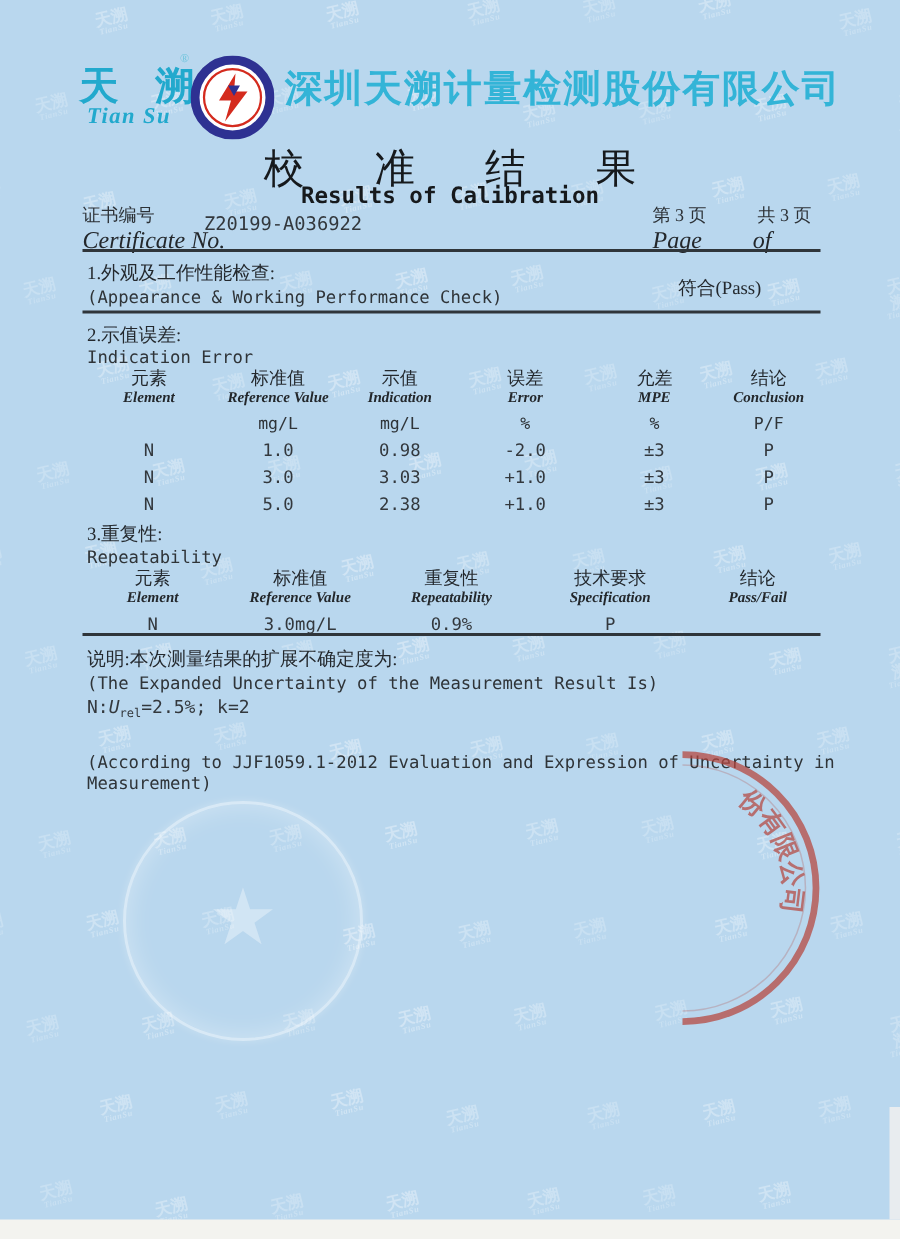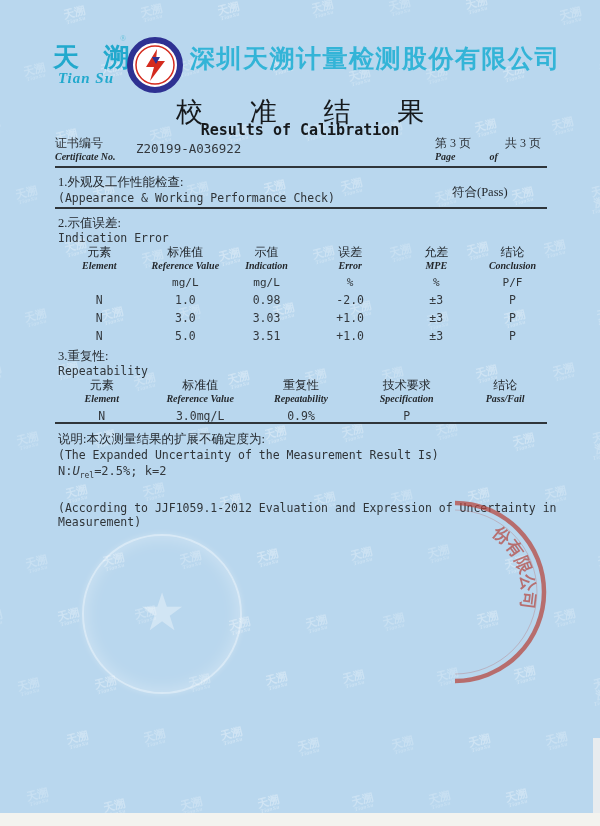--- a/index.html
+++ b/index.html
@@ -26,21 +26,21 @@
   .company-cn{position:absolute;left:190px;top:42px;font-size:25px;font-weight:bold;
     letter-spacing:1.5px;color:#33b4d7;z-index:2;}
   .company-en{position:absolute;left:192px;top:74px;font-size:13px;color:#66c5dd;z-index:2;
     font-family:"Liberation Sans",sans-serif;}
   .title-cn{position:absolute;left:0;top:94px;width:100%;text-align:center;font-size:27px;
     color:#16191c;letter-spacing:20px;text-indent:20px;z-index:2;}
   .title-en{position:absolute;left:0;top:121px;width:100%;text-align:center;font-size:15px;
     font-weight:bold;color:#16191c;z-index:2;font-family:"DejaVu Sans Mono",monospace;}
   
   .lbl-cn{font-size:12px;color:#2c3136;}
-  .lbl-en{font-size:10px;font-weight:bold;font-style:italic;color:#23272b;}
+  .lbl-en{font-size:16px;font-weight:normal;font-style:italic;color:#23272b;}
   .cert-label{position:absolute;left:55px;top:136px;z-index:2;line-height:1.25;}
   .cert-no{position:absolute;left:136px;top:141px;font-size:12.5px;z-index:2;
     font-family:"DejaVu Sans Mono",monospace;color:#33383d;}
   .page-block{position:absolute;left:435px;top:136px;z-index:2;line-height:1.25;font-size:12px;}
   .page-block .row2{display:flex;gap:34px;}
   
   .hr{position:absolute;left:55px;width:492px;background:#2f353a;z-index:2;height:1.5px;}
   .hr1{top:166px;}
   .hr2{top:207px;}
   .hr3{top:422px;height:2.2px;}
@@ -267,21 +267,21 @@
 
     <div class="cell">N</div>
     <div class="cell">3.0</div>
     <div class="cell">3.03</div>
     <div class="cell">+1.0</div>
     <div class="cell">±3</div>
     <div class="cell">P</div>
 
     <div class="cell">N</div>
     <div class="cell">5.0</div>
-    <div class="cell">3.51</div>
+    <div class="cell">2.38</div>
     <div class="cell">+1.0</div>
     <div class="cell">±3</div>
     <div class="cell">P</div>
   </div>
 
   <div class="sec-cn" style="top:348px">3.重复性:</div>
   <div class="sec-en" style="top:364px">Repeatability</div>
 
   <div class="tbl t2">
     <div class="hcn">元素</div>

